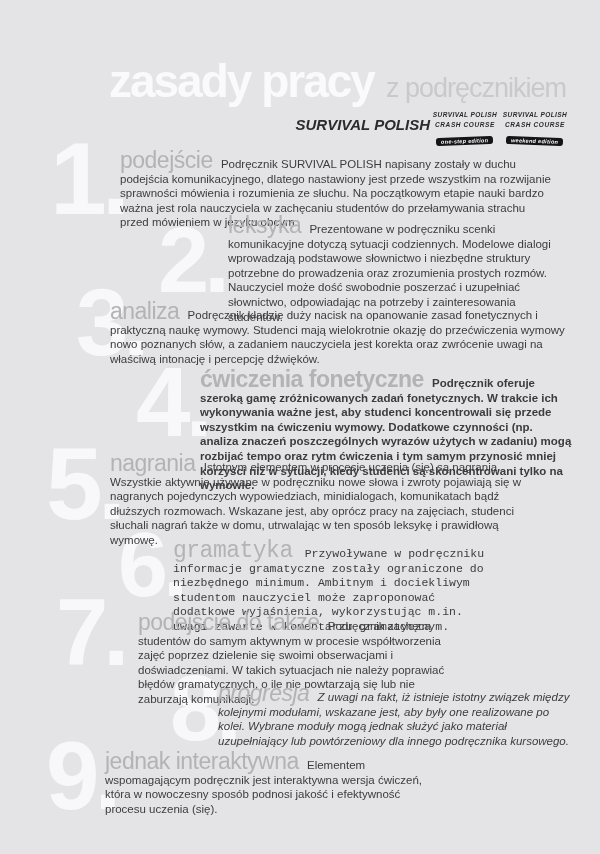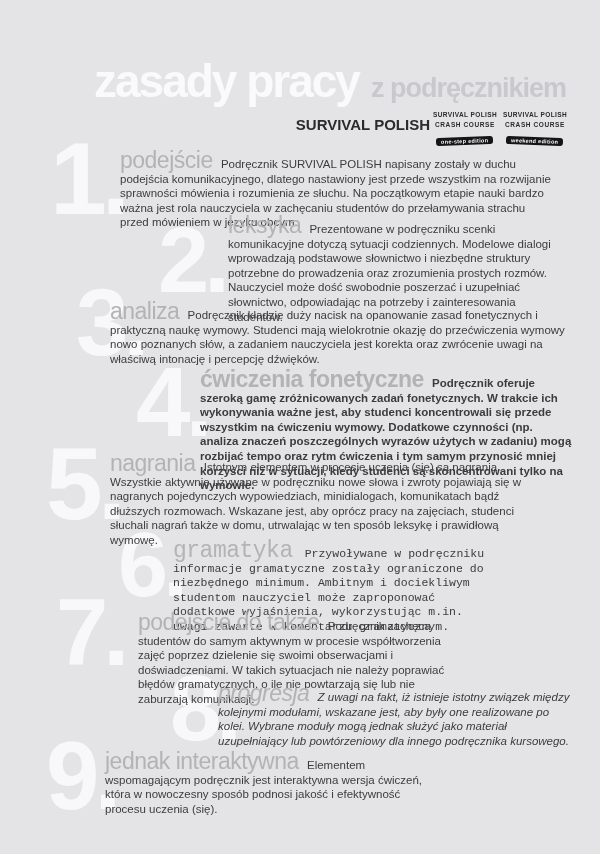--- a/index.html
+++ b/index.html
@@ -17,26 +17,26 @@
   .title-row{
     position:absolute;top:58px;right:34px;
     display:flex;align-items:baseline;gap:12px;
     white-space:nowrap;
   }
   .main-title{
     font-size:46px;font-weight:bold;letter-spacing:-2px;
     color:#fafafc;line-height:1;
   }
   .sub-title{
-    font-size:27px;font-weight:bold;letter-spacing:-1px;
+    font-size:27px;font-weight:normal;letter-spacing:-1px;
     color:#c9c9cd;line-height:1;
   }
   .brand-row{
     position:absolute;top:110px;right:30px;
-    display:flex;align-items:flex-start;
+    display:flex;align-items:flex-start;font-style:italic;
   }
   .brand-text{
     font-size:15px;font-weight:bold;letter-spacing:0;
     color:#2b2b2e;margin-top:6px;white-space:nowrap;
   }
   .logo{
     width:70px;text-align:center;color:#2b2b2e;
   }
   .logo .l1{font-size:6.5px;font-weight:bold;letter-spacing:.4px;line-height:1.5;white-space:nowrap;}
   .logo .l2{font-size:6.5px;font-weight:bold;letter-spacing:.6px;line-height:1.4;white-space:nowrap;}

